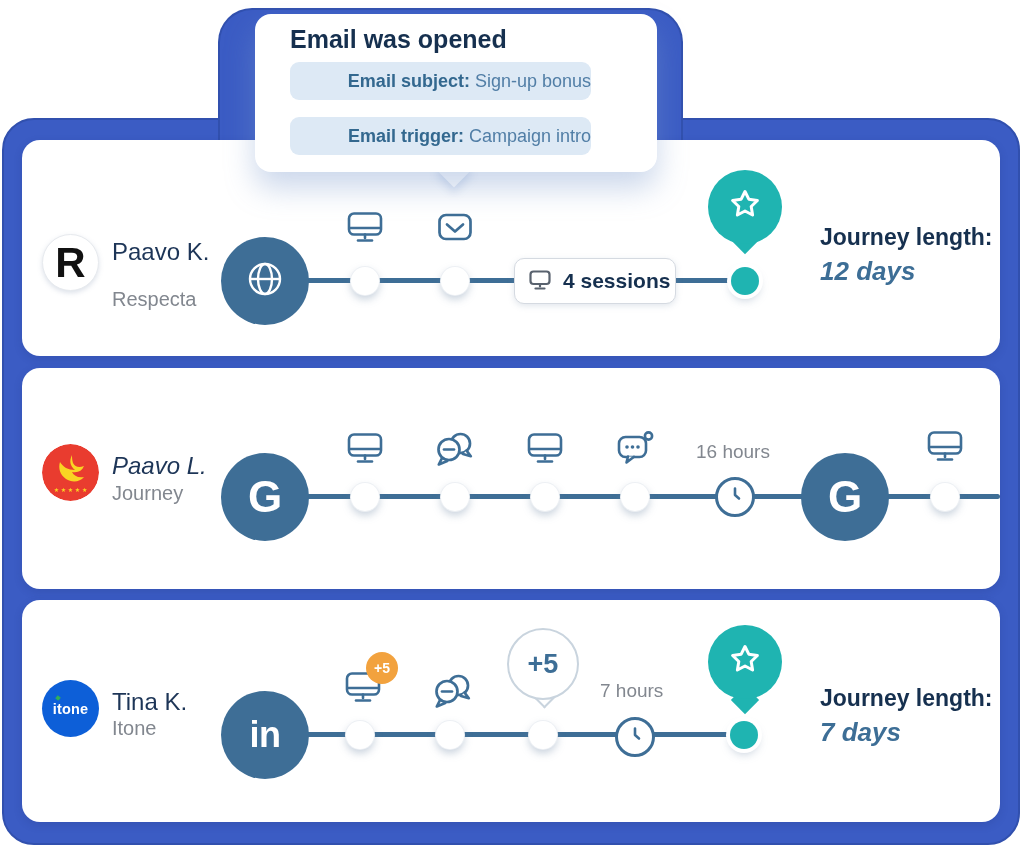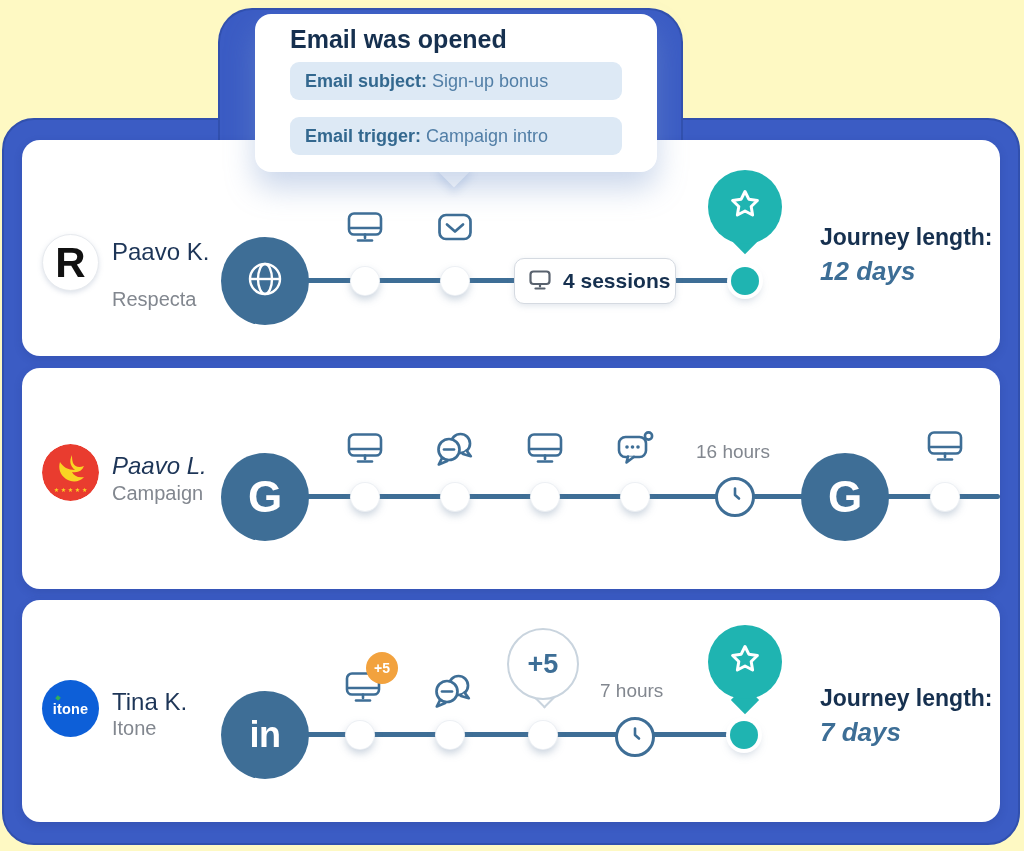--- a/index.html
+++ b/index.html
@@ -1,39 +1,39 @@
 <!DOCTYPE html>
 <html><head>
 <meta charset="utf-8">
 <style>
   html,body{margin:0;padding:0;}
   body{background:#47704f;font-family:"Liberation Sans",sans-serif;}
-  .stage{position:relative;width:1024px;height:851px;overflow:hidden;background:#fef9c3;}
+  .stage{position:relative;width:1024px;height:851px;overflow:hidden;background:#ffffff;}
 
   
   .frame{position:absolute;left:2px;top:118px;width:1018px;height:727px;background:#3b5cc4;
          border:2px solid #3150ae;border-radius:32px;box-sizing:border-box;z-index:1;}
   .tab{position:absolute;left:218px;top:8px;width:465px;height:140px;background:#3b5cc4;
        border:2px solid #3150ae;border-bottom:none;border-radius:34px 34px 0 0;box-sizing:border-box;z-index:1;}
 
   
   .card{position:absolute;left:22px;width:978px;background:#fff;border-radius:18px;z-index:2;
         box-shadow:0 3px 8px rgba(25,45,110,.18);}
   .card1{top:140px;height:216px;}
   .card2{top:368px;height:221px;}
   .card3{top:600px;height:222px;}
 
   
   .tooltip{position:absolute;left:255px;top:14px;width:402px;height:158px;background:#fff;border-radius:16px;
            z-index:10;box-shadow:0 16px 30px rgba(125,155,205,.40);}
   .tooltip-caret{position:absolute;left:441px;top:156px;width:26px;height:26px;background:#fff;
                  transform:rotate(45deg);z-index:9;box-shadow:4px 4px 9px rgba(125,155,205,.30);}
   .tooltip-title{position:absolute;left:35px;top:8px;font-size:25px;line-height:34px;font-weight:700;color:#16304f;}
-  .pill{position:absolute;left:35px;width:332px;height:38px;background:#dde9f5;border-radius:9px;
-        font-size:18px;line-height:38px;padding-left:15px;box-sizing:border-box;white-space:nowrap;}
+  .pill{position:absolute;left:35px;width:301px;height:38px;background:#dde9f5;border-radius:9px;
+        font-size:18px;line-height:38px;padding-left:15px;box-sizing:border-box;white-space:nowrap;text-align:right;}
   .pill1{top:48px;} .pill2{top:103px;}
   .pill-label{font-weight:700;color:#33688f;}
   .pill-value{color:#517ea6;}
 
   
   .logo{position:absolute;border-radius:50%;z-index:3;}
   .logo-r{left:42px;top:234px;width:57px;height:57px;background:#fff;border:1px solid #e7eaee;
           box-sizing:border-box;display:flex;align-items:center;justify-content:center;
           font-weight:800;font-size:42px;color:#111;box-shadow:0 2px 5px rgba(120,140,170,.25);}
   .logo-vin{left:42px;top:444px;width:57px;height:57px;overflow:hidden;}
@@ -153,21 +153,21 @@
   <div class="journey-value" style="top:256px;">12 days</div>
 
   <div class="logo logo-vin">
     <svg width="57" height="57" viewBox="0 0 57 57">
       <circle cx="28.5" cy="28.5" r="28.5" fill="#e93c2f"></circle>
       <path d="M30 11 C27 17 28 22 33 26 C26 26 21 23 18 18 C16 24 18 31 24 35 C30 39 38 38 42 33 C36 34 32 32 30 28 C36 29 40 27 42 22 C37 24 33 23 31 19 C30 16 30 13 30 11 Z" fill="#f9d423"></path>
       <text x="28.5" y="47.5" font-size="6" fill="#f9d423" text-anchor="middle">★ ★ ★ ★ ★</text>
     </svg>
   </div>
   <div class="contact-name" style="top:452px;font-style:italic;">Paavo L.</div>
-  <div class="contact-company" style="top:482px;">Campaign</div>
+  <div class="contact-company" style="top:482px;">Journey</div>
 
   <div class="tl-line" style="left:265px;top:494px;width:735px;"></div>
   <div class="big-circle" style="left:221px;top:453px;">
     <span class="big-letter">G</span>
   </div>
   <div class="node" style="left:351px;top:483px;"></div>
   <div class="node" style="left:441px;top:483px;"></div>
   <div class="node" style="left:531px;top:483px;"></div>
   <div class="node" style="left:621px;top:483px;"></div>
   <span class="event-icon" style="left:346px;top:432px;">

